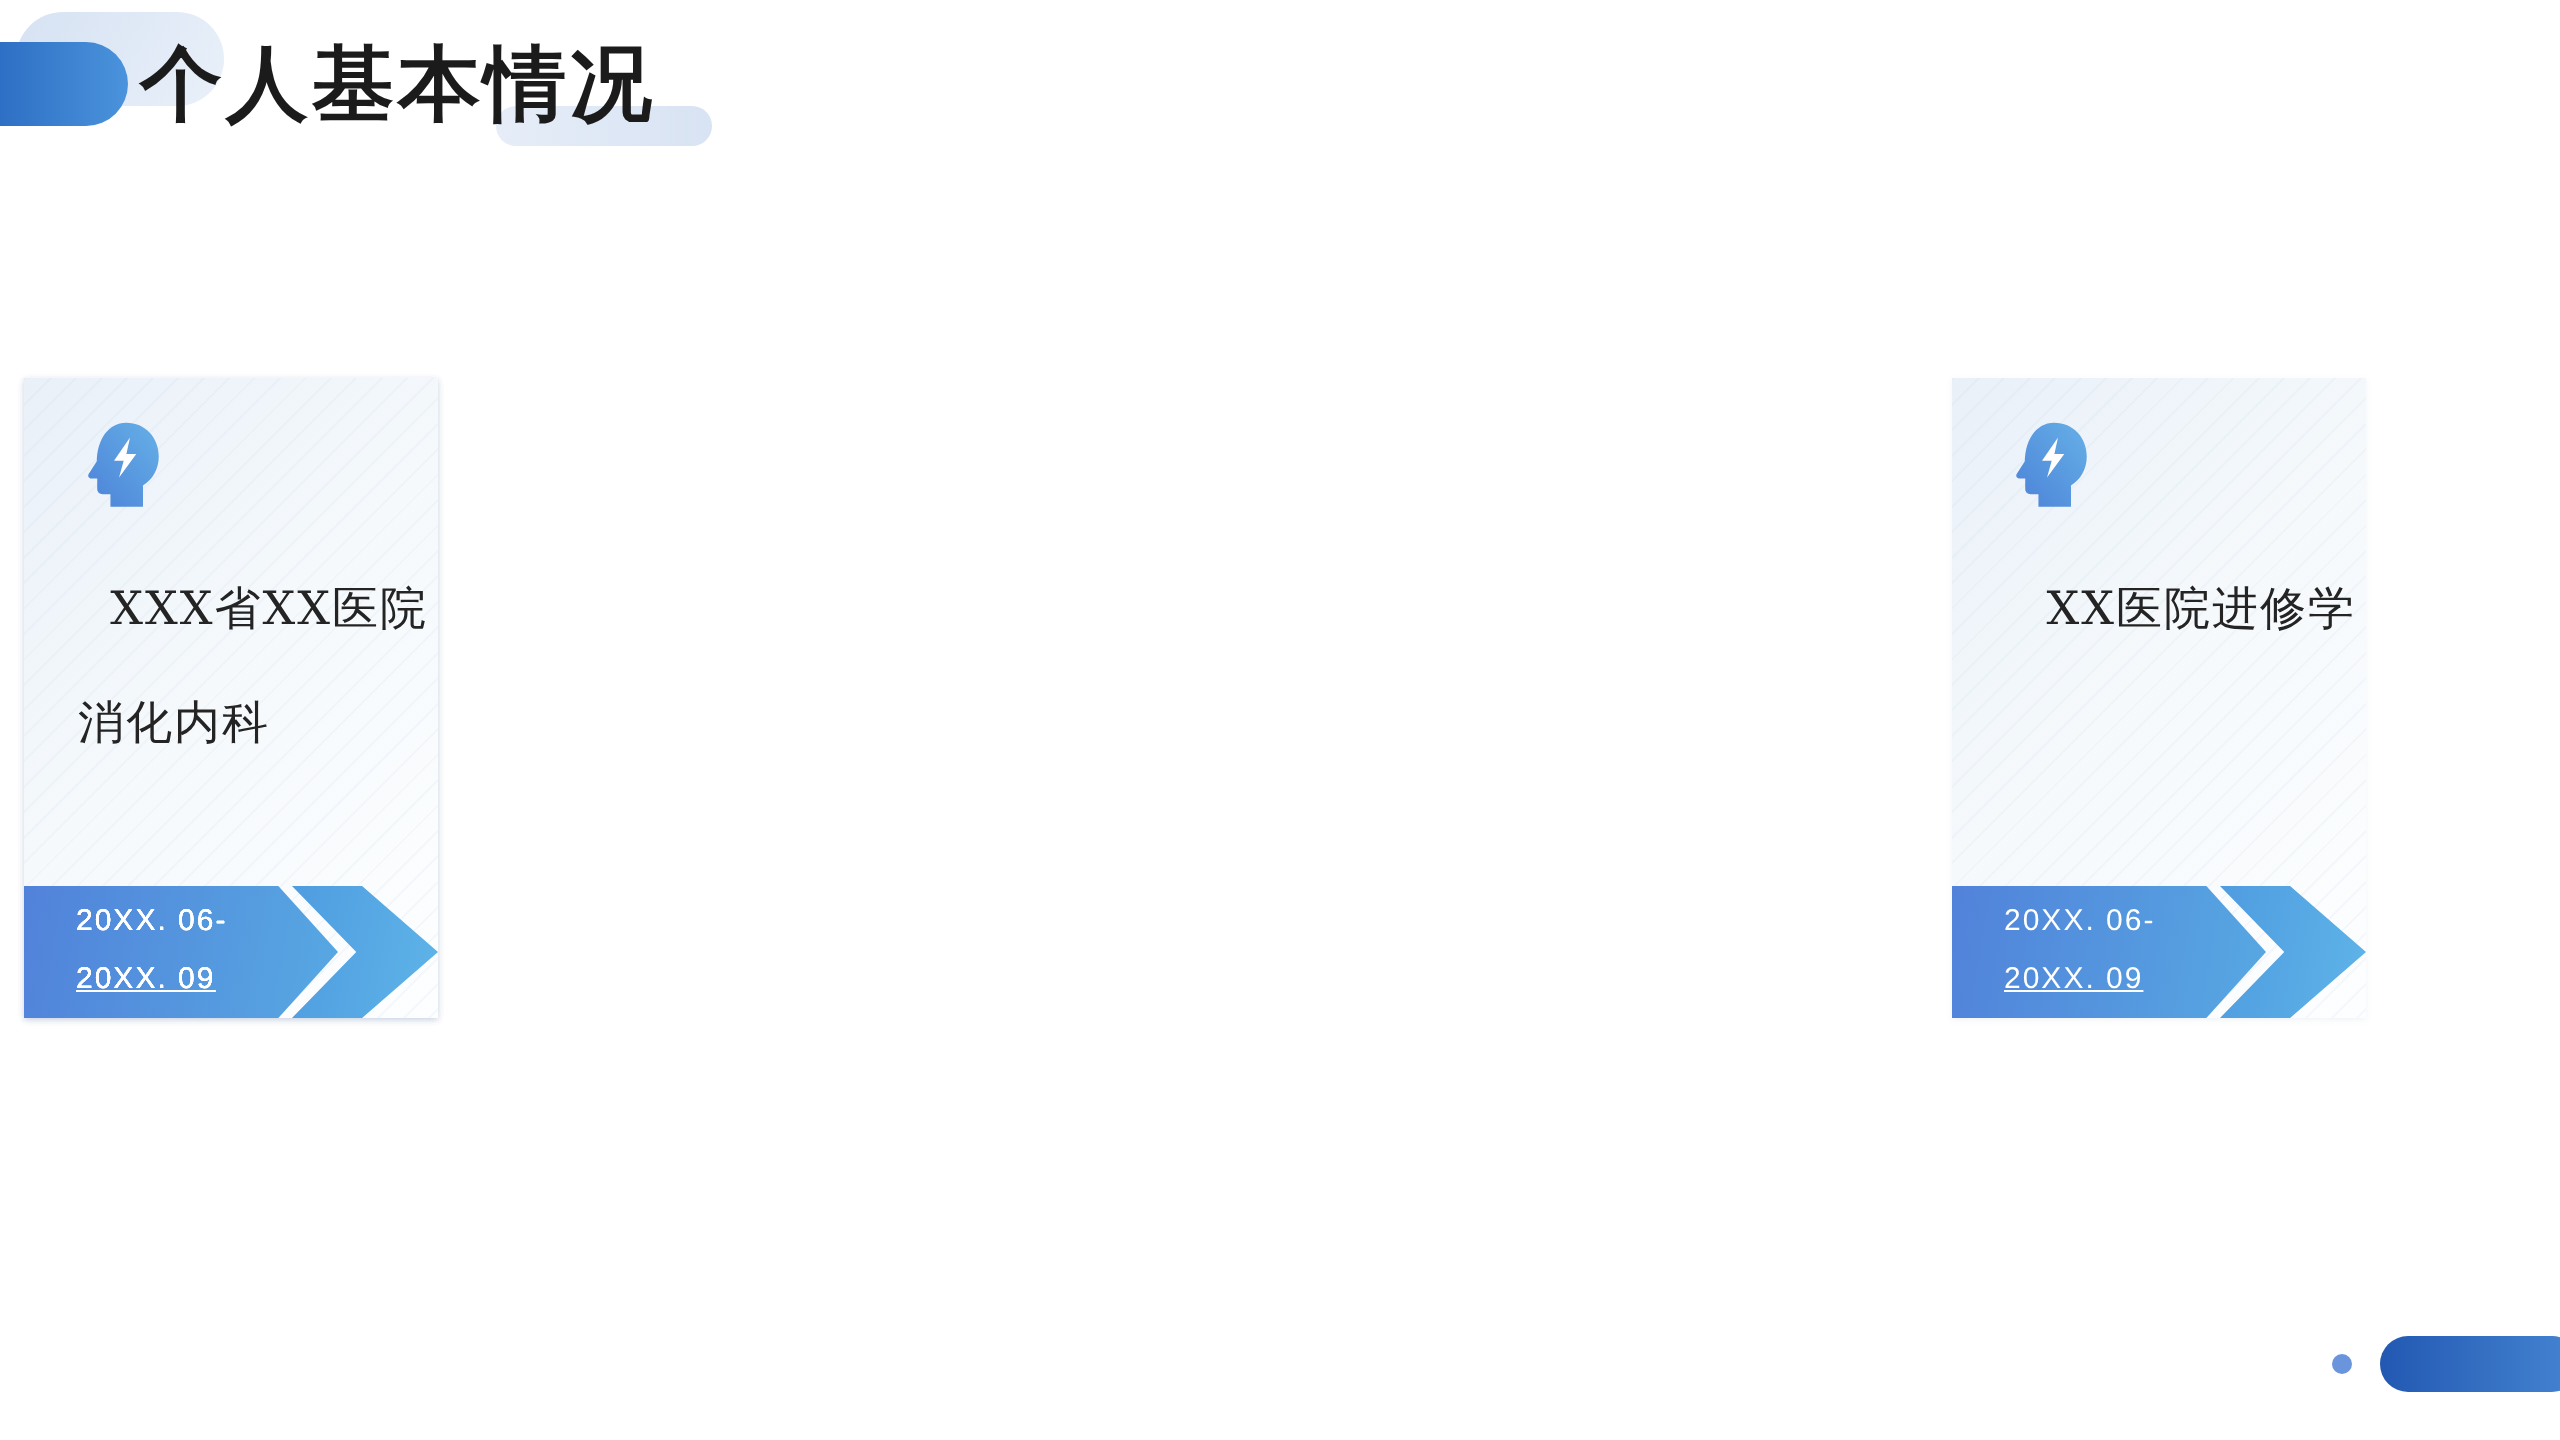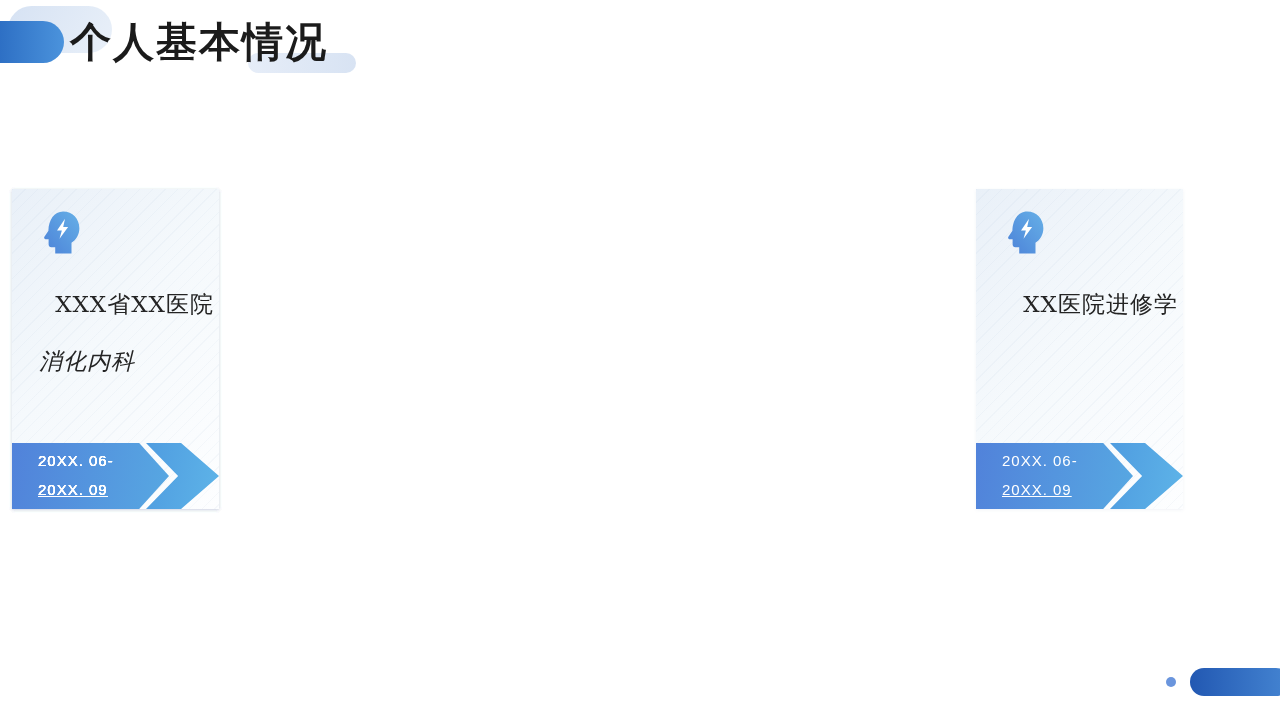--- a/index.html
+++ b/index.html
@@ -26,21 +26,21 @@
   .card:nth-of-type(1){left:88px;}
   .card:nth-of-type(2){left:310px;}
   .card:nth-of-type(3){left:532px;}
   .card:nth-of-type(4){left:754px;}
   .card:nth-of-type(5){left:976px;}
 
   .card .icon{position:absolute;left:28px;top:20px;width:42px;height:50px;}
   .card .t1{position:absolute;left:27px;top:100px;width:175px;font-family:"DejaVu Serif","Liberation Serif",serif;
     font-size:23px;color:#242424;letter-spacing:1px;white-space:nowrap;text-align:right;}
   .card .t2{position:absolute;left:27px;top:157px;width:175px;font-family:"DejaVu Serif","Liberation Serif",serif;
-    font-size:23px;color:#242424;letter-spacing:1px;white-space:nowrap;font-style:italic;}
+    font-size:23px;color:#242424;letter-spacing:1px;white-space:nowrap;}
 
   
   .banner{position:absolute;left:0;top:254px;width:207px;height:66px;}
   .banner .body{position:absolute;left:0;top:0;width:157px;height:66px;
     background:linear-gradient(100deg,#5182da 0%,#57a8e2 100%);
     -webkit-clip-path:polygon(0 0,81% 0,100% 50%,81% 100%,0 100%);
     clip-path:polygon(0 0,81% 0,100% 50%,81% 100%,0 100%);}
   .banner .chev{position:absolute;left:134px;top:0;width:73px;height:66px;
     background:linear-gradient(100deg,#4f9ce0 0%,#5eb4e8 100%);
     -webkit-clip-path:polygon(0 0,48% 0,100% 50%,48% 100%,0 100%,44% 50%);

